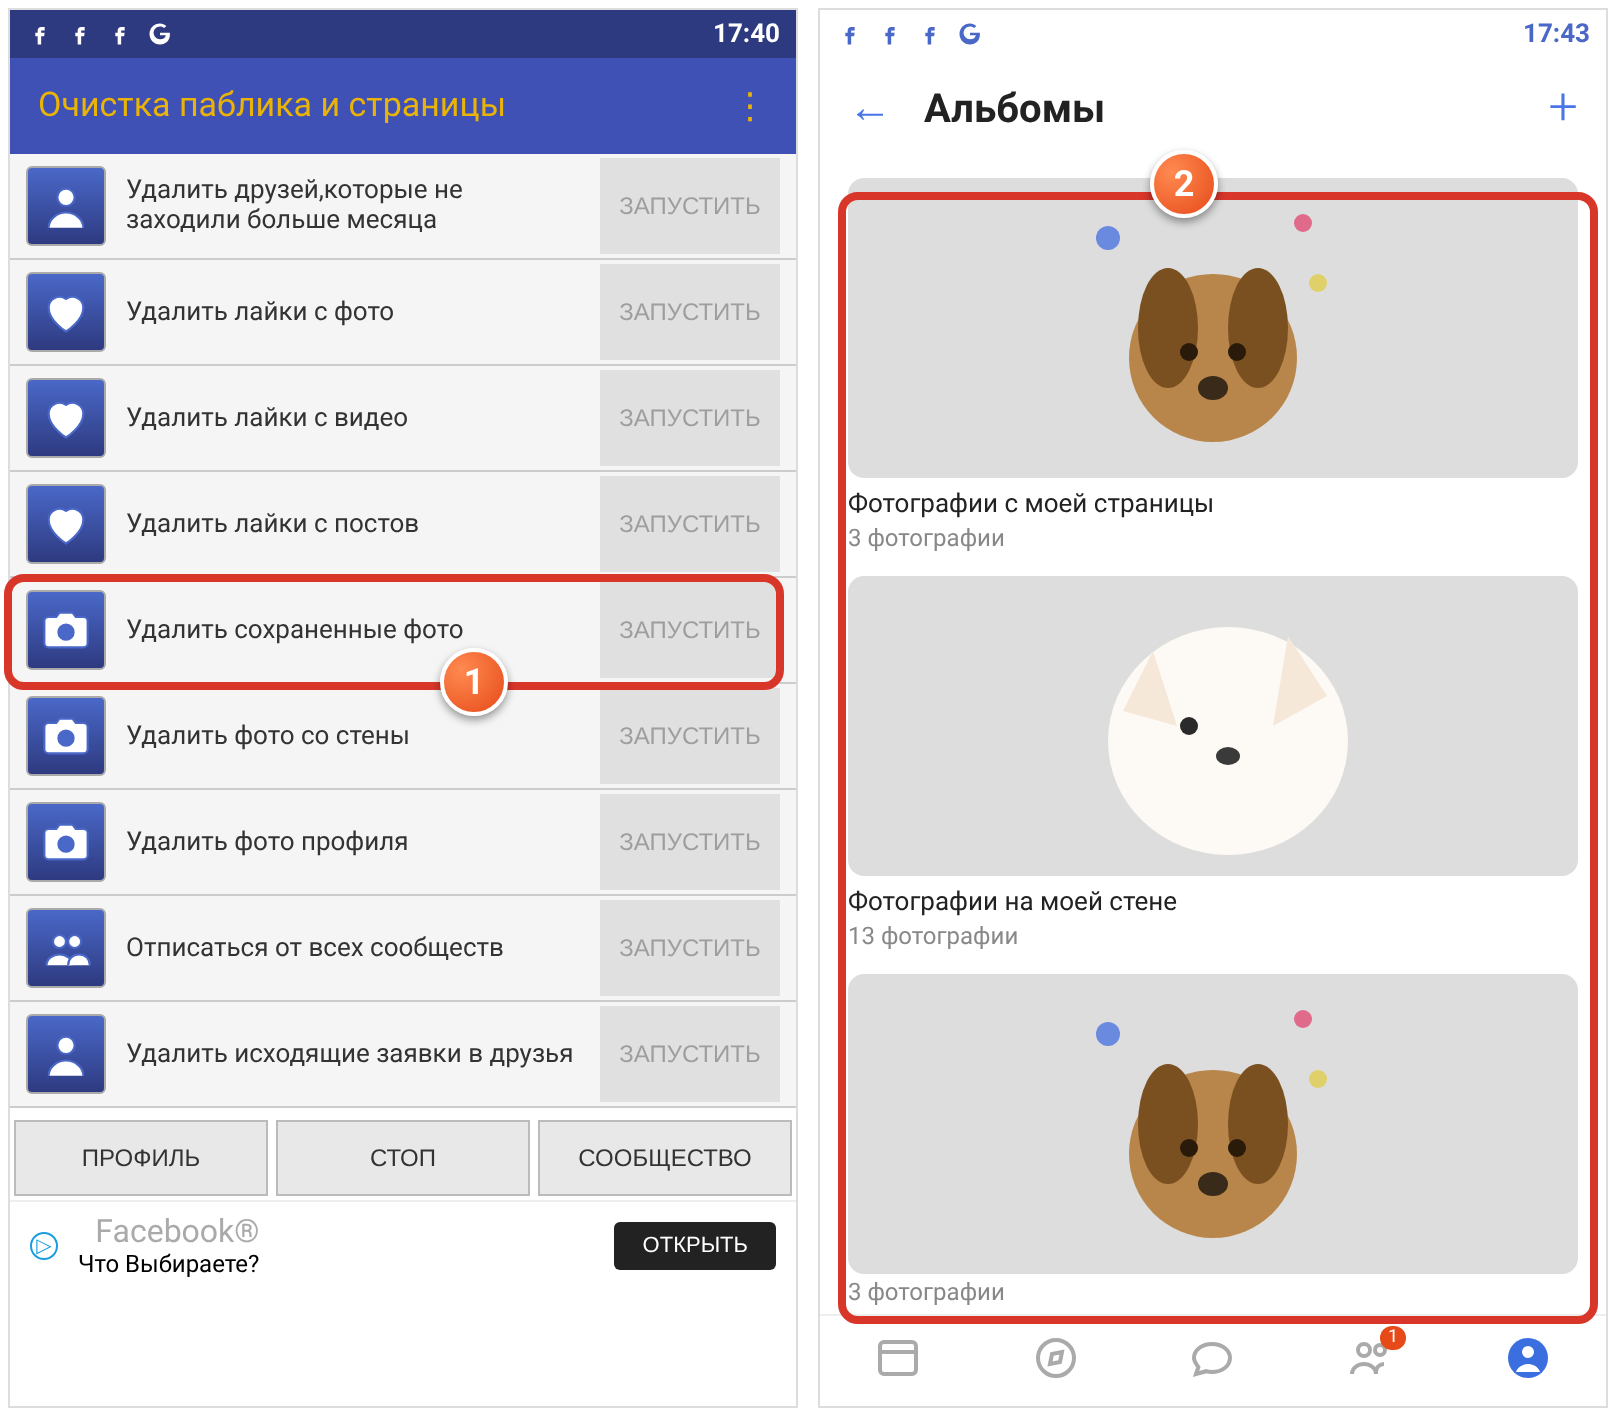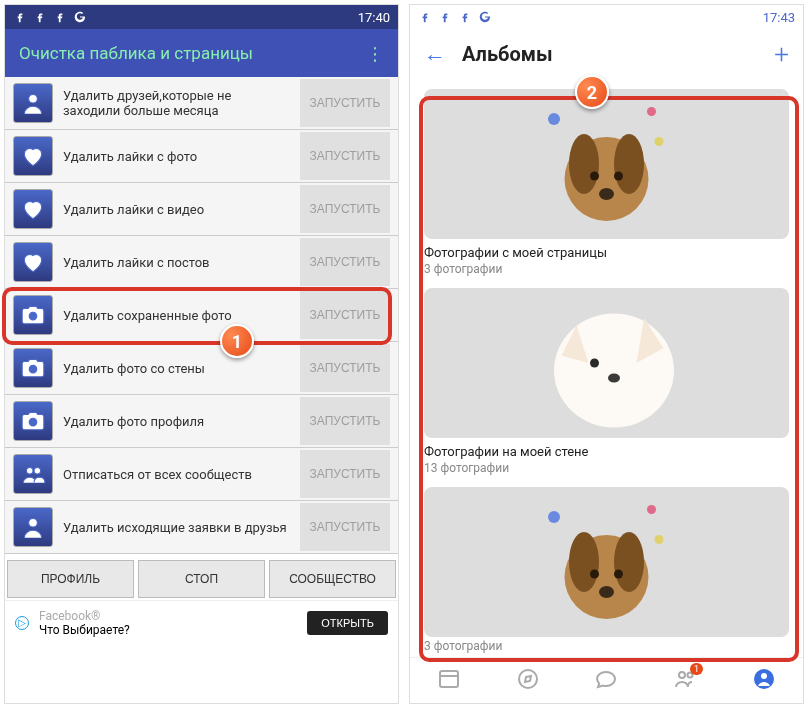--- a/index.html
+++ b/index.html
@@ -4,26 +4,26 @@
 <style>
   * { box-sizing: border-box; margin: 0; padding: 0; }
   body { font-family: Roboto, Arial, sans-serif; background: #fff; width: 808px; height: 710px; position: relative; }
   .container { display: flex; gap: 10px; padding: 4px; }
   .phone { width: 395px; height: 700px; background: #fff; border: 1px solid #ddd; position: relative; overflow: hidden; }
 
   
   .status-bar { height: 24px; background: #2e3a80; display: flex; align-items: center; padding: 0 8px; color: #fff; font-size: 12px; }
   .phone-right .status-bar { background: #fff; color: #4a68c8; }
   .status-icons { display: flex; gap: 6px; }
-  .status-time { margin-left: auto; font-size: 13px; }
+  .status-time { margin-left: auto; font-size: 13px; font-weight: bold; }
   .status-bar svg { width: 14px; height: 14px; fill: #fff; }
   .phone-right .status-bar svg { fill: #4a68c8; }
 
   
-  .app-bar { height: 48px; background: #3f51b5; color: #86efac; display: flex; align-items: center; padding: 0 14px; font-size: 17px; }
+  .app-bar { height: 48px; background: #3f51b5; color: #eab308; display: flex; align-items: center; padding: 0 14px; font-size: 17px; }
   .app-bar .more { margin-left: auto; font-size: 18px; }
 
   
   .list { background: #000000; }
   .row { height: 53px; display: flex; align-items: center; padding: 0 8px; border-bottom: 1px solid #ccc; background: #f5f5f5; gap: 10px; }
   .row .icon { width: 40px; height: 40px; background: linear-gradient(#4a68c8,#2e3a80); border: 1px solid #aaa; border-radius: 3px; display: flex; align-items: center; justify-content: center; }
   .row .icon svg { width: 26px; height: 26px; fill: #fff; stroke: #4a68c8; }
   .row .label { flex: 1; font-size: 13px; color: #333; }
   .row .run { width: 90px; height: 48px; background: #e0e0e0; color: #9e9e9e; font-size: 12px; display: flex; align-items: center; justify-content: center; border: none; }
   .highlight-box { position: absolute; border: 4px solid #d9362a; border-radius: 10px; pointer-events: none; }
@@ -31,21 +31,21 @@
 
   .callout { position: absolute; width: 34px; height: 34px; border-radius: 50%; background: radial-gradient(circle at 30% 30%, #ff8a50, #e64a19); border: 2px solid #fff; color: #fff; display: flex; align-items: center; justify-content: center; font-weight: bold; font-size: 18px; box-shadow: 0 2px 4px rgba(0,0,0,0.4); }
   .c1 { left: 220px; top: 324px; }
   .c2 { left: 575px; top: 75px; }
 
   
   .bottom-buttons { display: flex; height: 42px; margin-top: 4px; }
   .bottom-buttons button { flex: 1; margin: 2px; background: #e8e8e8; border: 1px solid #bbb; font-size: 12px; color: #333; }
 
   .ad { height: 44px; display: flex; align-items: center; padding: 0 10px; gap: 10px; font-size: 12px; border-top: 1px solid #eee; }
-  .ad .ad-chip { font-size: 12px; color: #aaa; }
+  .ad .ad-chip { font-size: 16px; color: #aaa; text-align: right; }
   .ad .ad-open { margin-left: auto; background: #222; color: #fff; padding: 6px 14px; border-radius: 3px; font-size: 11px; border: none; }
   .ad .adchoice { width: 14px; height: 14px; border: 1px solid #1a9de0; color: #1a9de0; border-radius: 50%; display: flex; align-items: center; justify-content: center; font-size: 10px; }
 
   
   .r-header { height: 50px; display: flex; align-items: center; padding: 0 14px; gap: 16px; }
   .r-header .back { color: #4a76e8; font-size: 22px; }
   .r-header .title { font-size: 20px; font-weight: bold; color: #222; }
   .r-header .plus { margin-left: auto; color: #4a76e8; font-size: 26px; font-weight: 300; }
 
   

